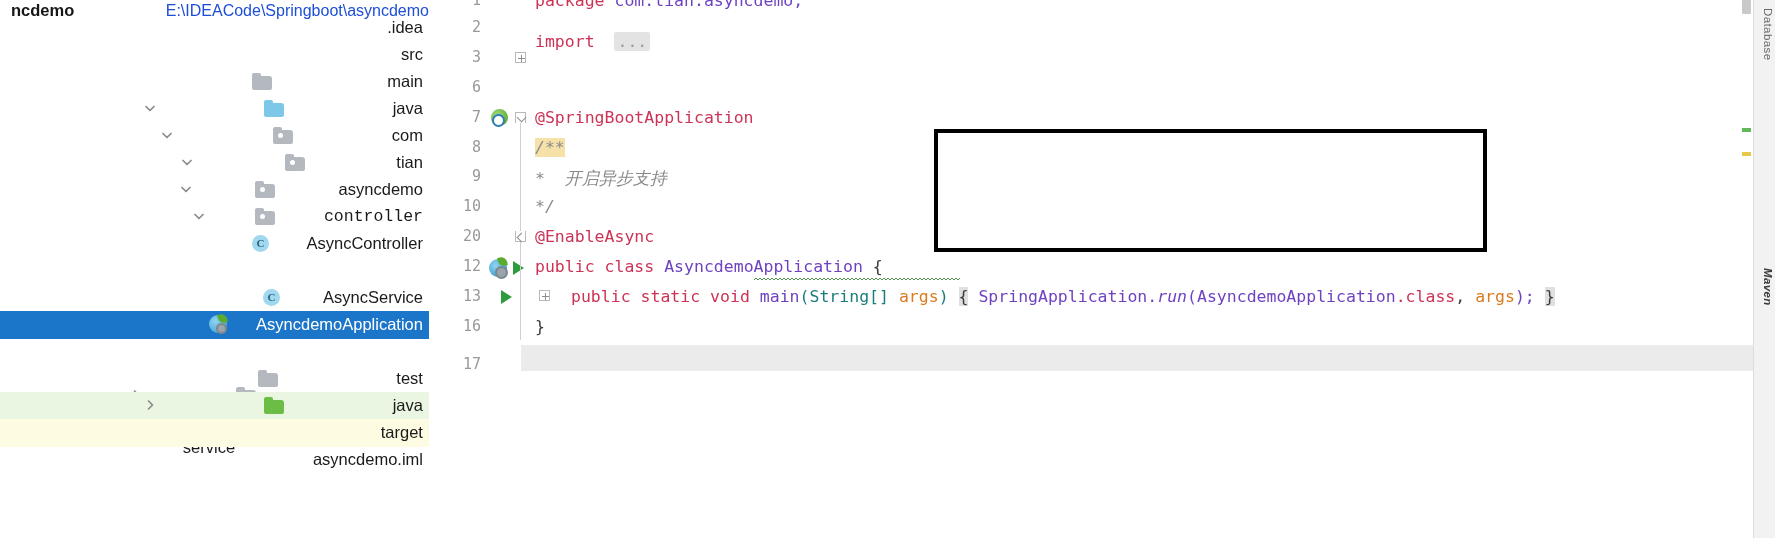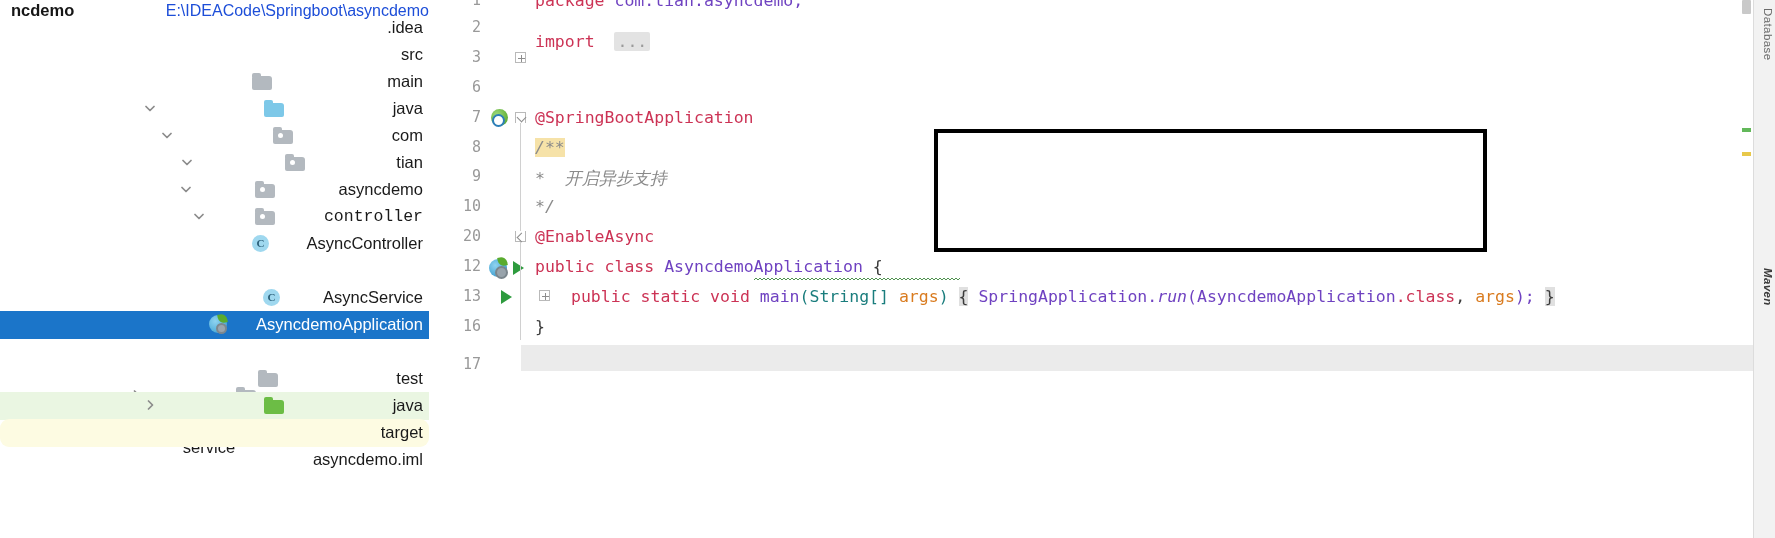--- a/index.html
+++ b/index.html
@@ -508,21 +508,21 @@
           <span class="arrow">
             <svg width="11" height="11" viewBox="0 0 11 11">
               <path d="M3.5 1 L7.5 5 L3.5 9" fill="none" stroke="#8b8b8b" stroke-width="1.7" stroke-linecap="round" stroke-linejoin="round"></path>
             </svg>
           </span>
           <span class="ficon">
             <span class="folder-shape folder-green"></span>
           </span>
           <span class="label">java</span>
         </div>
-        <div class="tree-row bg-yellow" style="top: 419px; position: absolute; left: 0px; right: 0px; border-radius: 9px;">
+        <div class="tree-row bg-yellow" style="top: 419px; position: absolute; left: 0px; right: 0px;">
           <span style="display: inline-block; flex: 0 0 0px;"></span>
           <span class="arrow empty"></span>
           <span style="flex: 0 0 0px;"></span>
           <span class="label">target</span>
         </div>
         <div class="tree-row" style="top: 446px; position: absolute; left: 0px; right: 0px;">
           <span style="display: inline-block; flex: 0 0 0px;"></span>
           <span class="arrow empty"></span>
           <span style="flex: 0 0 0px;"></span>
           <span class="label">asyncdemo.iml</span>

